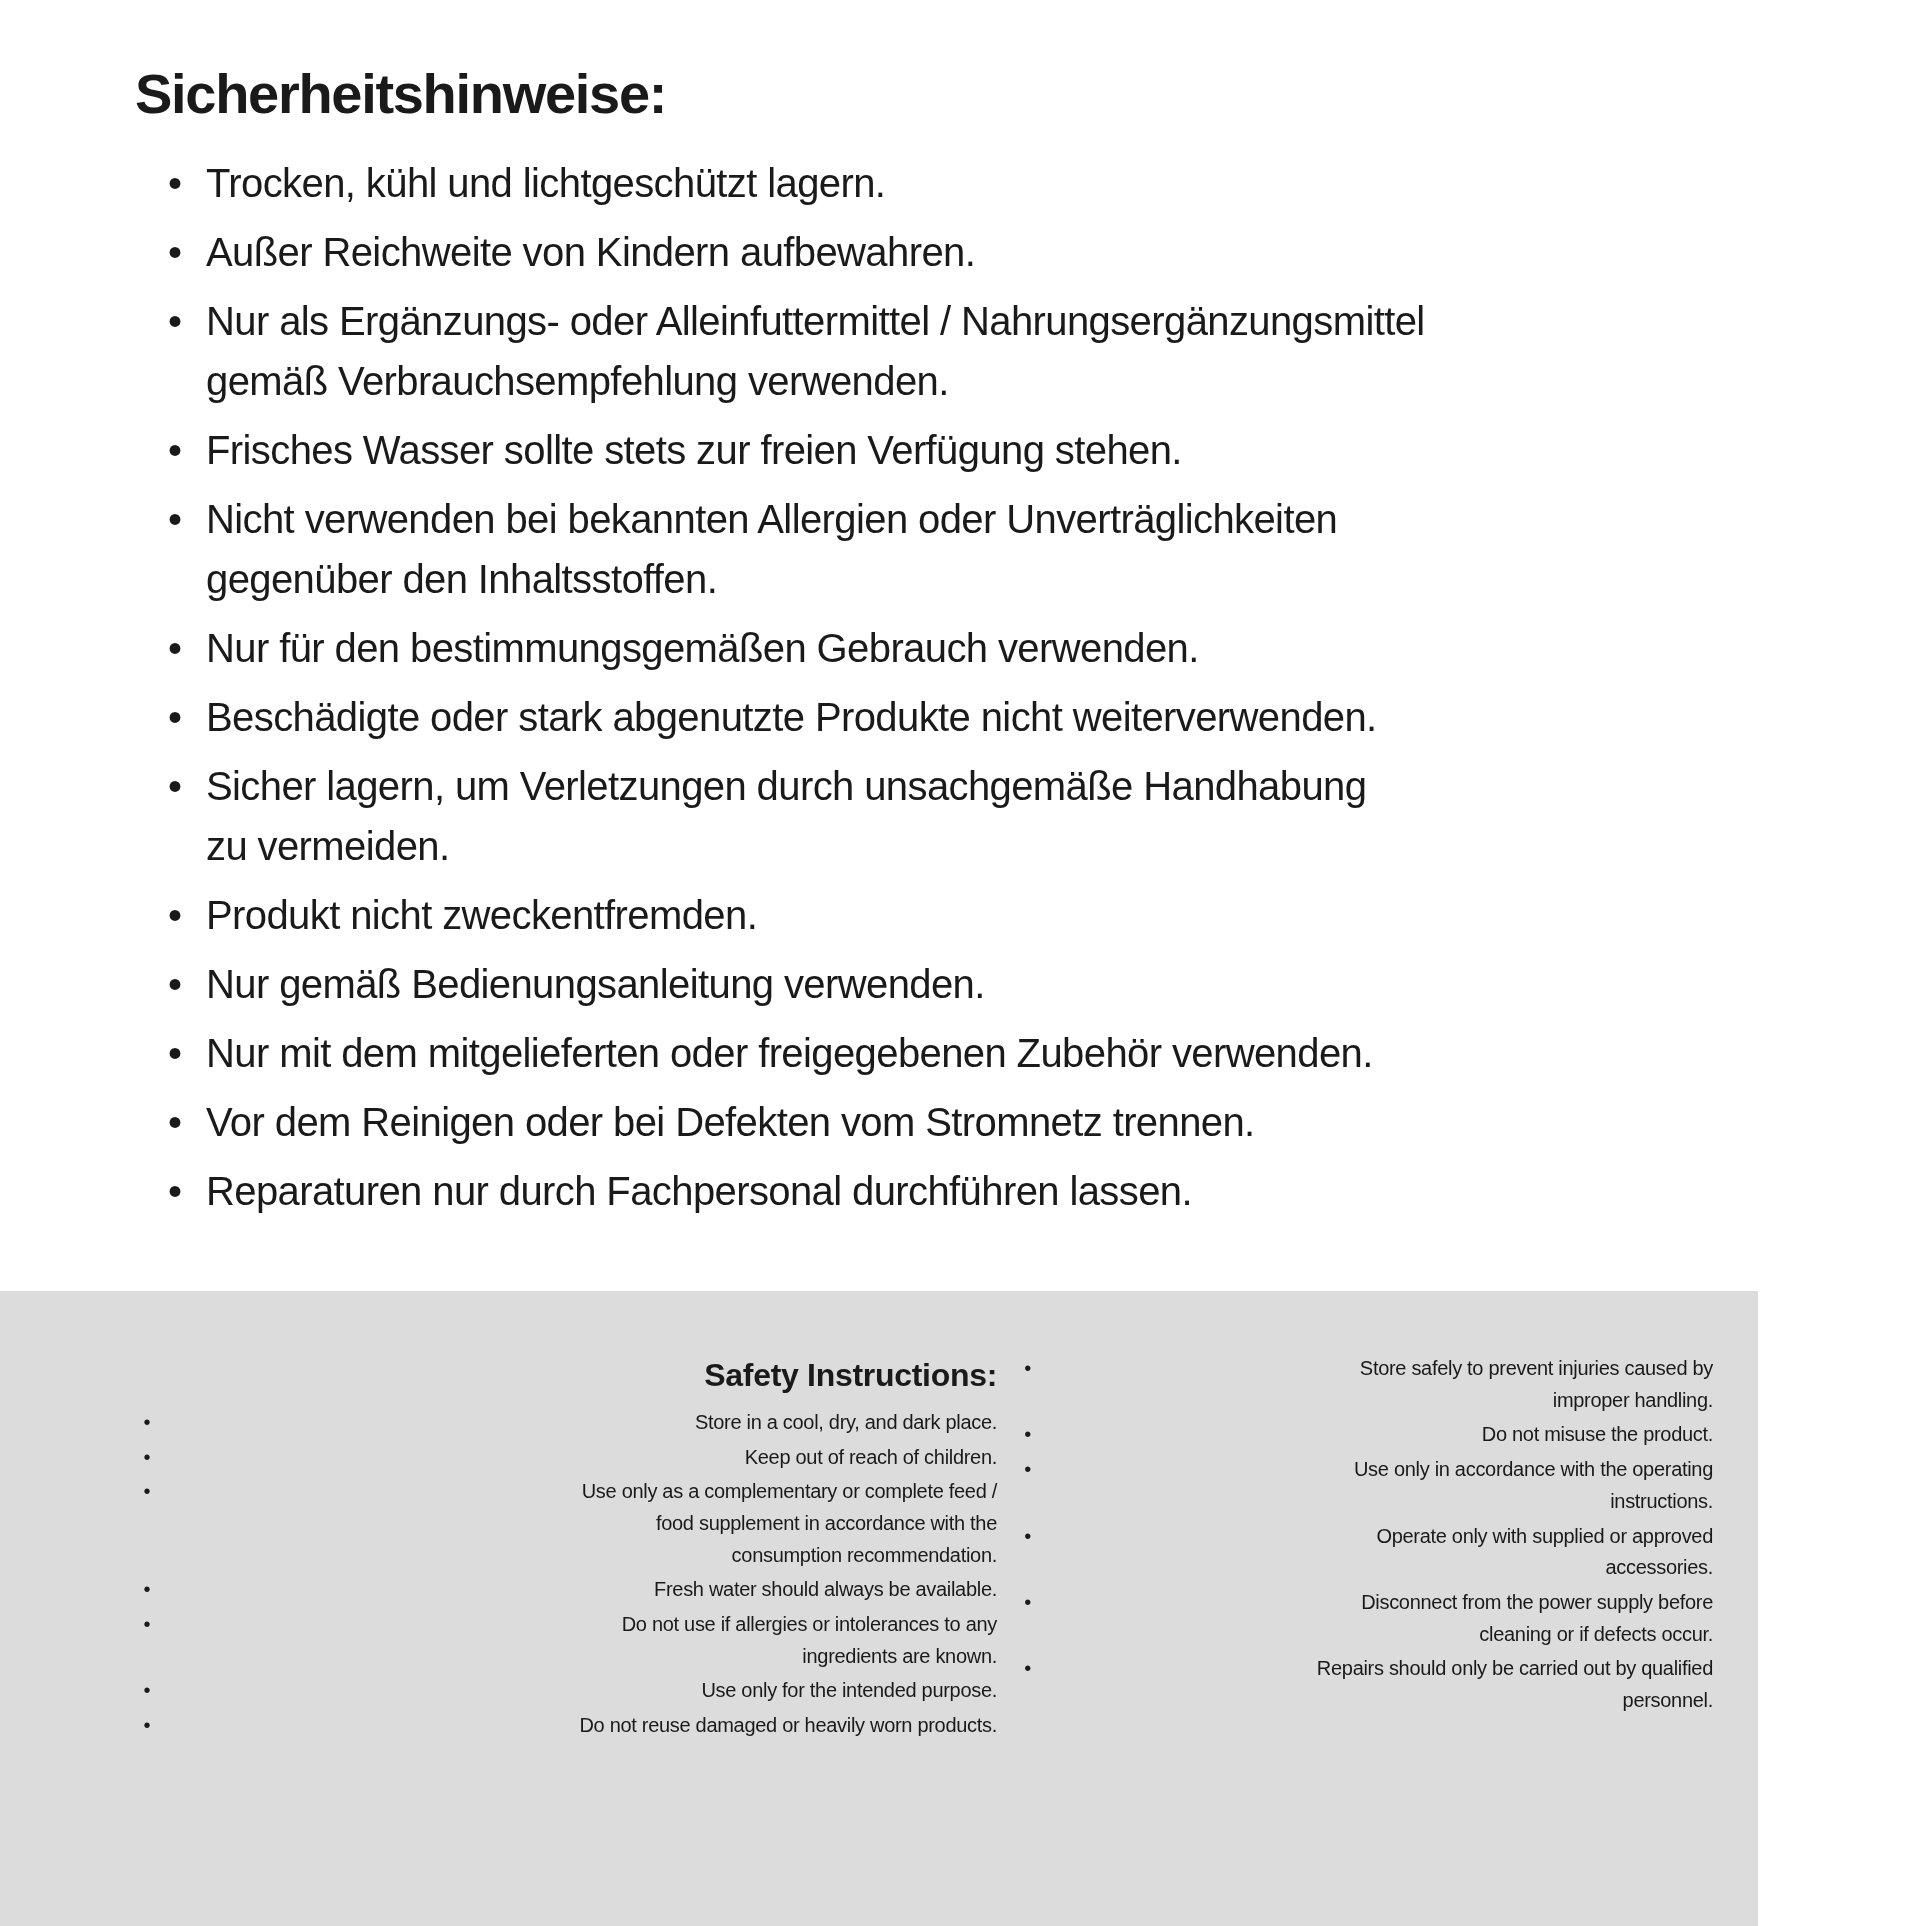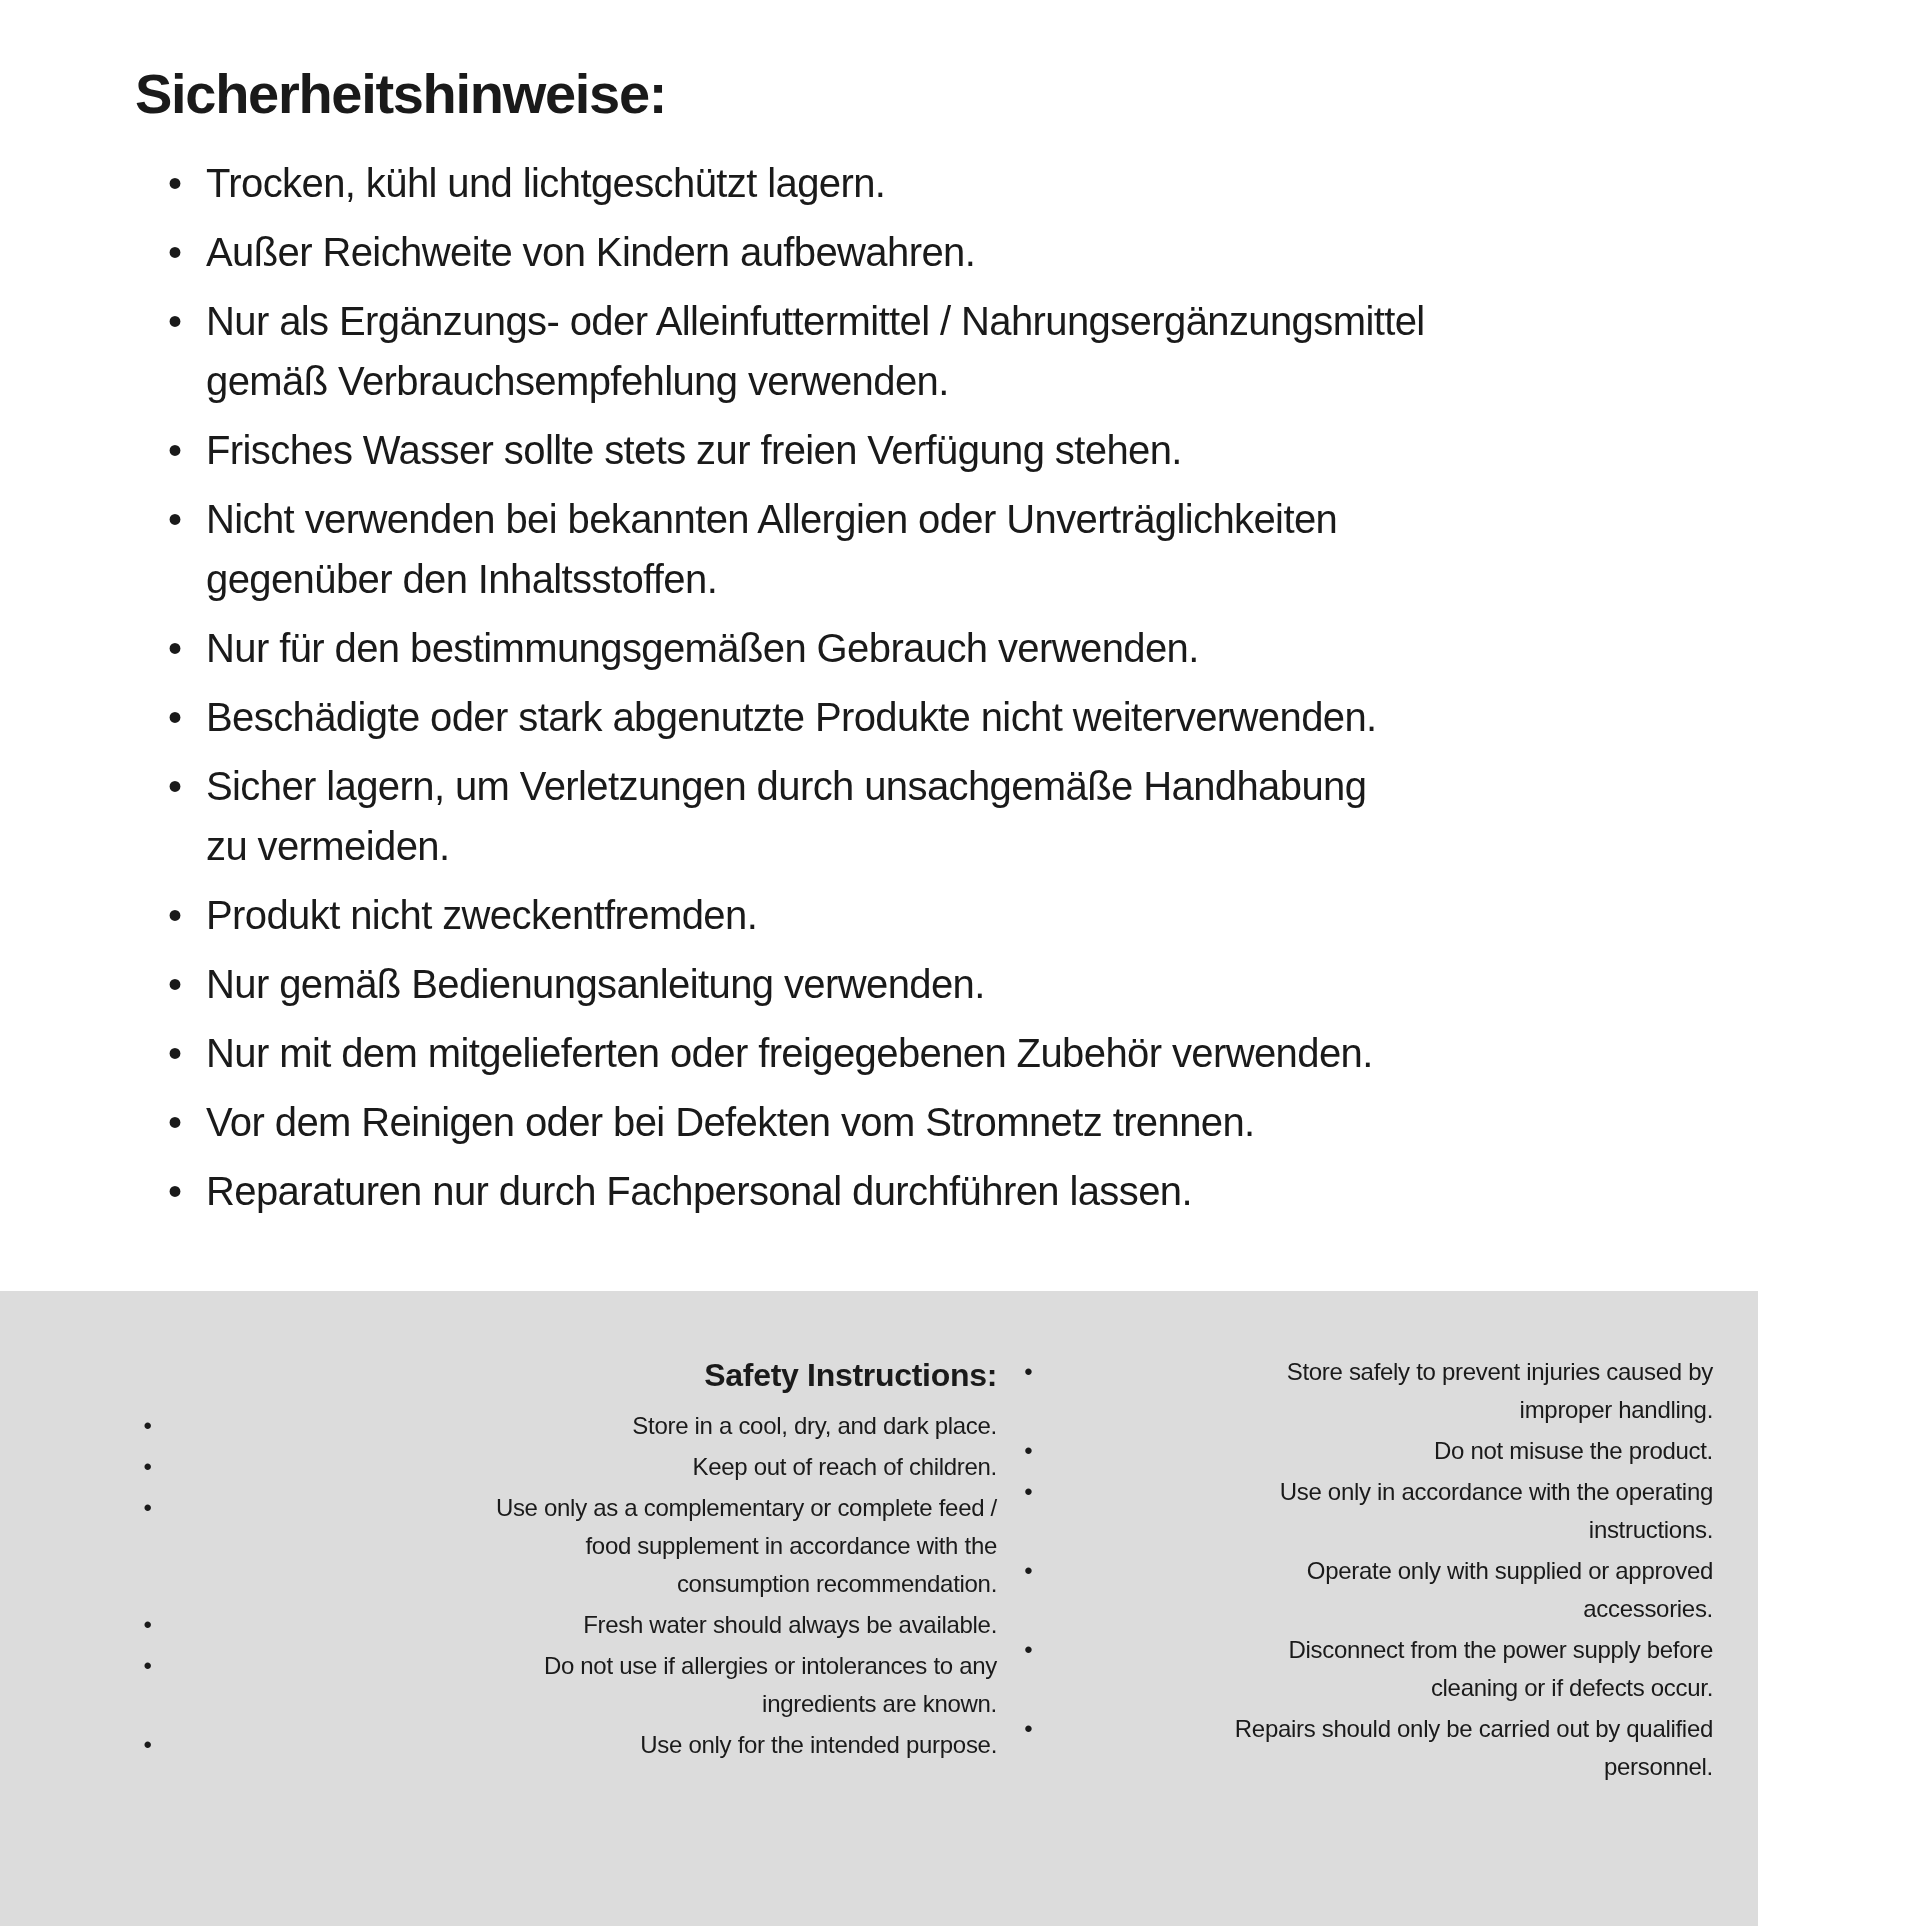--- a/index.html
+++ b/index.html
@@ -45,21 +45,21 @@
   }
   .col-left{width:895px;flex:none;box-sizing:border-box;padding-right:26px;}
   .col-right{flex:1;}
   .sec-en h2{
     margin:0 0 9px 0;
     font-size:32px;line-height:1.4;font-weight:700;
     letter-spacing:-0.3px;
   }
   .sec-en ul{
     list-style:none;margin:0;padding:0;
-    font-size:24px;line-height:1.58;
+    font-size:20px;line-height:1.58;
     letter-spacing:-0.3px;
   }
   .sec-en li{
     position:relative;
     white-space:pre-line;
     margin:0 0 3.2px 0;
   }
   .col-left li{padding-left:44px;}
   .col-left li::before{content:"\2022";position:absolute;left:15.4px;}
   .col-right li{padding-left:29.5px;}
@@ -98,20 +98,21 @@
       <ul>
           <li>Store in a cool, dry, and dark place.</li>
           <li>Keep out of reach of children.</li>
           <li>Use only as a complementary or complete feed /
 food supplement in accordance with the
 consumption recommendation.</li>
           <li>Fresh water should always be available.</li>
           <li>Do not use if allergies or intolerances to any
 ingredients are known.</li>
           <li>Use only for the intended purpose.</li>
+          <li>Do not reuse damaged or heavily worn products.</li>
         </ul>
     </div>
     <div class="col-right">
       <ul>
           <li>Store safely to prevent injuries caused by
 improper handling.</li>
           <li>Do not misuse the product.</li>
           <li>Use only in accordance with the operating
 instructions.</li>
           <li>Operate only with supplied or approved

